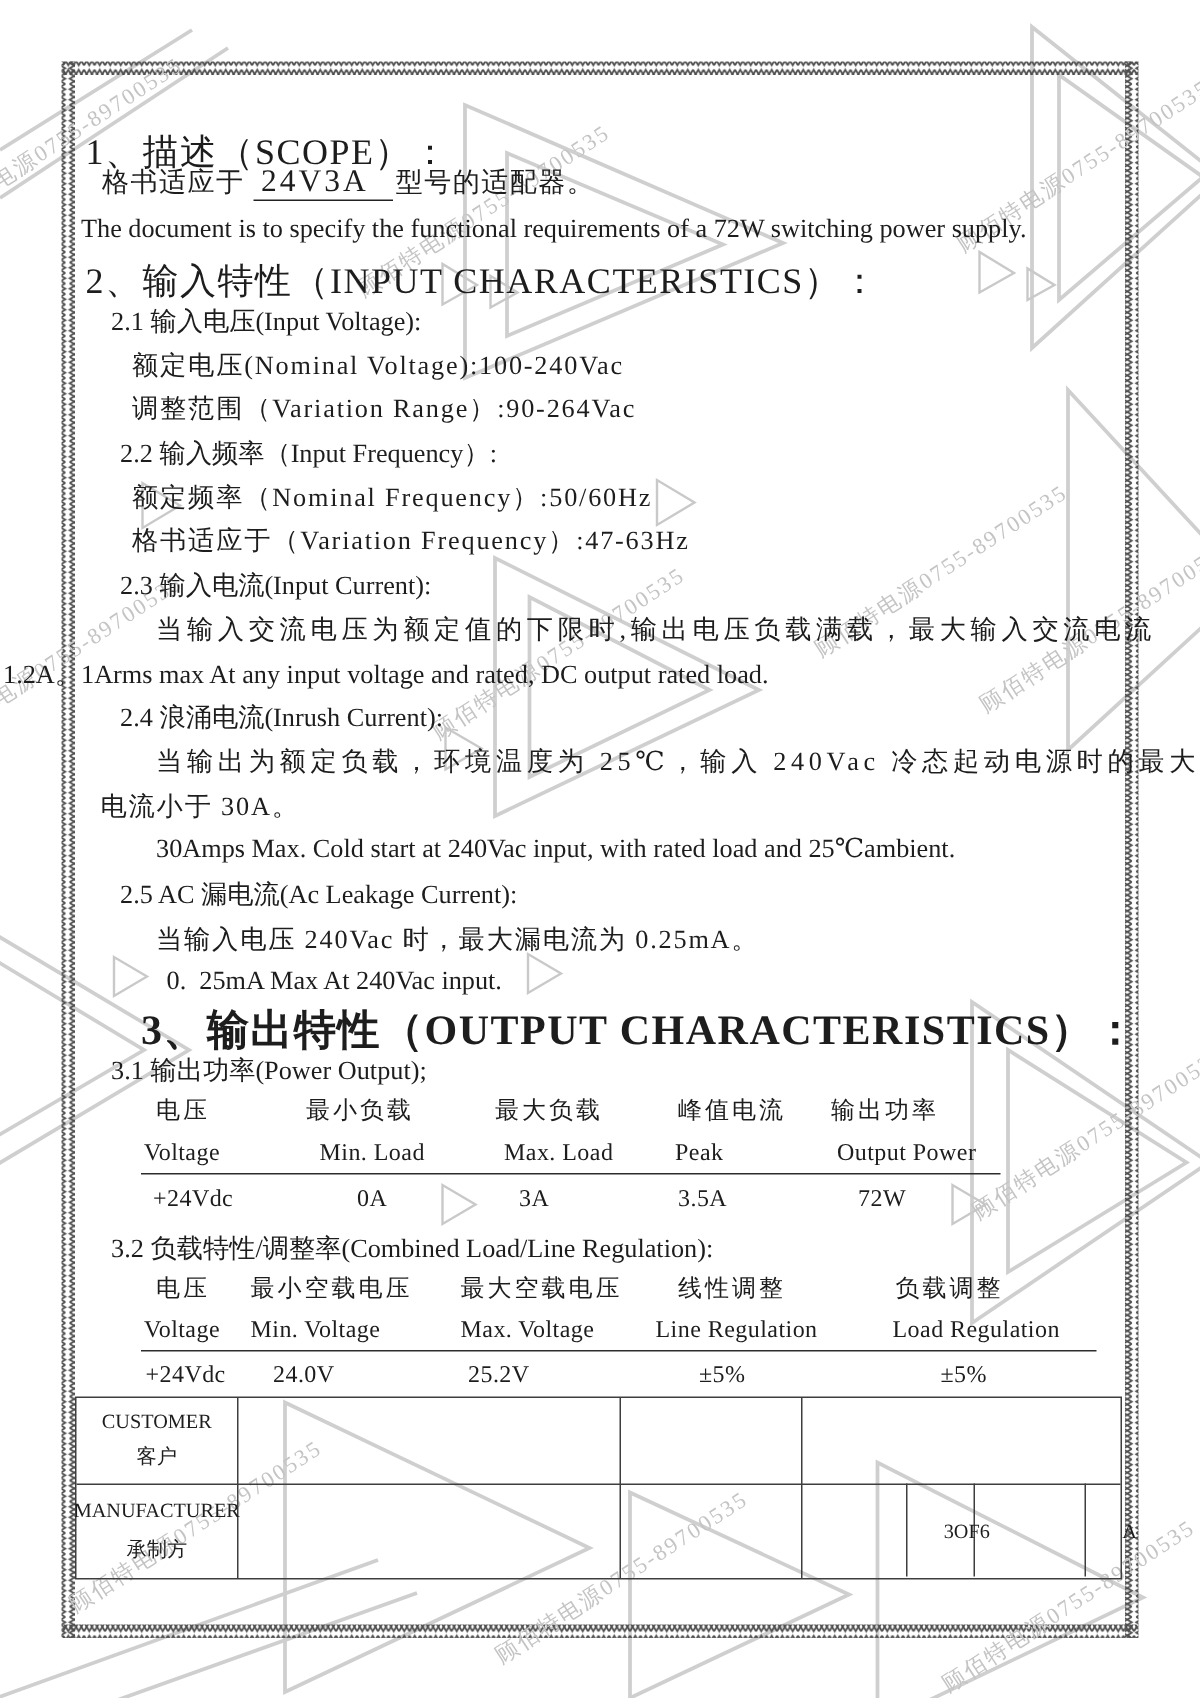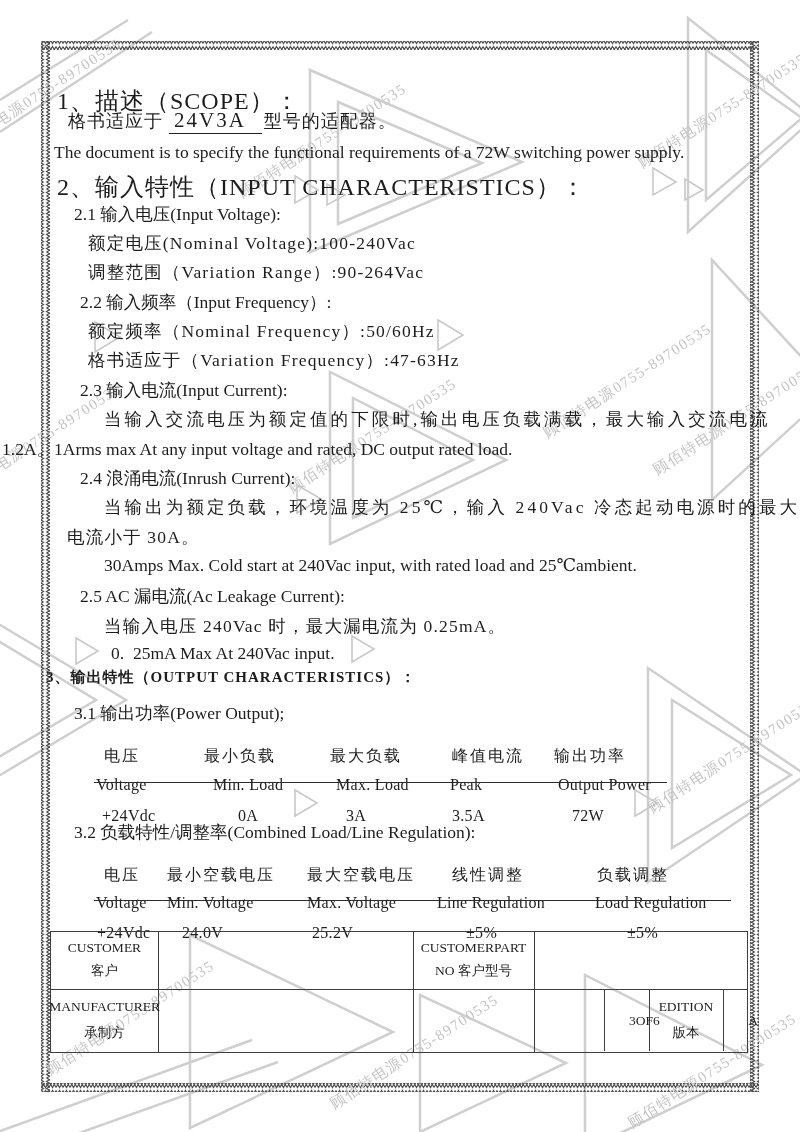--- a/index.html
+++ b/index.html
@@ -7,29 +7,29 @@
     width:800px;height:1132px;position:relative;overflow:hidden;background:#ffffff;
     font-family:"Liberation Serif","DejaVu Serif",serif;color:#1d1d1d;
   }
   .deco{position:absolute;left:0;top:0;z-index:0;}
   .wm{
     position:absolute;white-space:nowrap;font-size:15px;letter-spacing:1.5px;
     color:#c4c4c4;transform:rotate(-33deg);transform-origin:0 50%;z-index:1;
   }
   .line{position:absolute;white-space:pre;font-size:17.5px;z-index:2;}
   .h1{font-size:24px;font-weight:normal;letter-spacing:1px;}
-  .h3{font-size:15px;font-weight:bold;letter-spacing:1px;}
+  .h3{font-size:28px;font-weight:bold;letter-spacing:1px;margin-left:48px;}
   .sp1{letter-spacing:1.2px;}
   .wide{letter-spacing:3.1px;}
   .cjkhead{font-size:18px;letter-spacing:1px;}
   .model{
     display:inline-block;font-size:21px;letter-spacing:2px;line-height:1;
     border-bottom:1.7px solid #222;padding:0 16px 2px 5px;margin:0 2px 0 6px;
   }
-  .cell{position:absolute;top:16px;white-space:pre;letter-spacing:2px;}
+  .cell{position:absolute;top:0;white-space:pre;letter-spacing:2px;}
   .cell.en{letter-spacing:0.3px;}
   .rule{position:absolute;border-top:1.7px solid #2c2c2c;z-index:2;}
   .row{position:absolute;left:0;width:800px;height:26px;z-index:2;}
   
   .ft{
     position:absolute;left:50px;top:931px;width:698px;height:122px;z-index:2;
     border:1.6px solid #3e3e3e;box-sizing:border-box;font-size:13.5px;background:transparent;
   }
   .ft .vl{position:absolute;top:0;width:1.4px;height:100%;background:#3e3e3e;}
   .ft .vl2{position:absolute;top:57px;width:1.4px;height:62px;background:#3e3e3e;}
@@ -193,31 +193,23 @@
   <div class="vl" style="left:483px"></div>
   <div class="vl2" style="left:553px"></div>
   <div class="vl2" style="left:598px"></div>
   <div class="vl2" style="left:672px"></div>
   <div class="hl"></div>
 
   <div class="fcell" style="left:0;top:0;width:107px;height:57px">
     <span>CUSTOMER</span>
     <span>客户</span>
   </div>
-  <div class="fcell" style="left:362px;top:0;width:121px;height:57px">
-    <span>CUSTOMERPART</span>
-    <span>NO 客户型号</span>
-  </div>
   <div class="fcell" style="left:0;top:59px;width:107px;height:60px">
     <span>MANUFACTURER</span>
     <span>承制方</span>
   </div>
   <div class="fcell single" style="left:553px;top:59px;width:45px;height:60px">
     <span>3OF6</span>
   </div>
-  <div class="fcell" style="left:598px;top:59px;width:74px;height:60px">
-    <span>EDITION</span>
-    <span>版本</span>
-  </div>
   <div class="fcell single" style="left:672px;top:59px;width:24px;height:60px">
     <span>A</span>
   </div>
 </div>
 
 </body></html>

